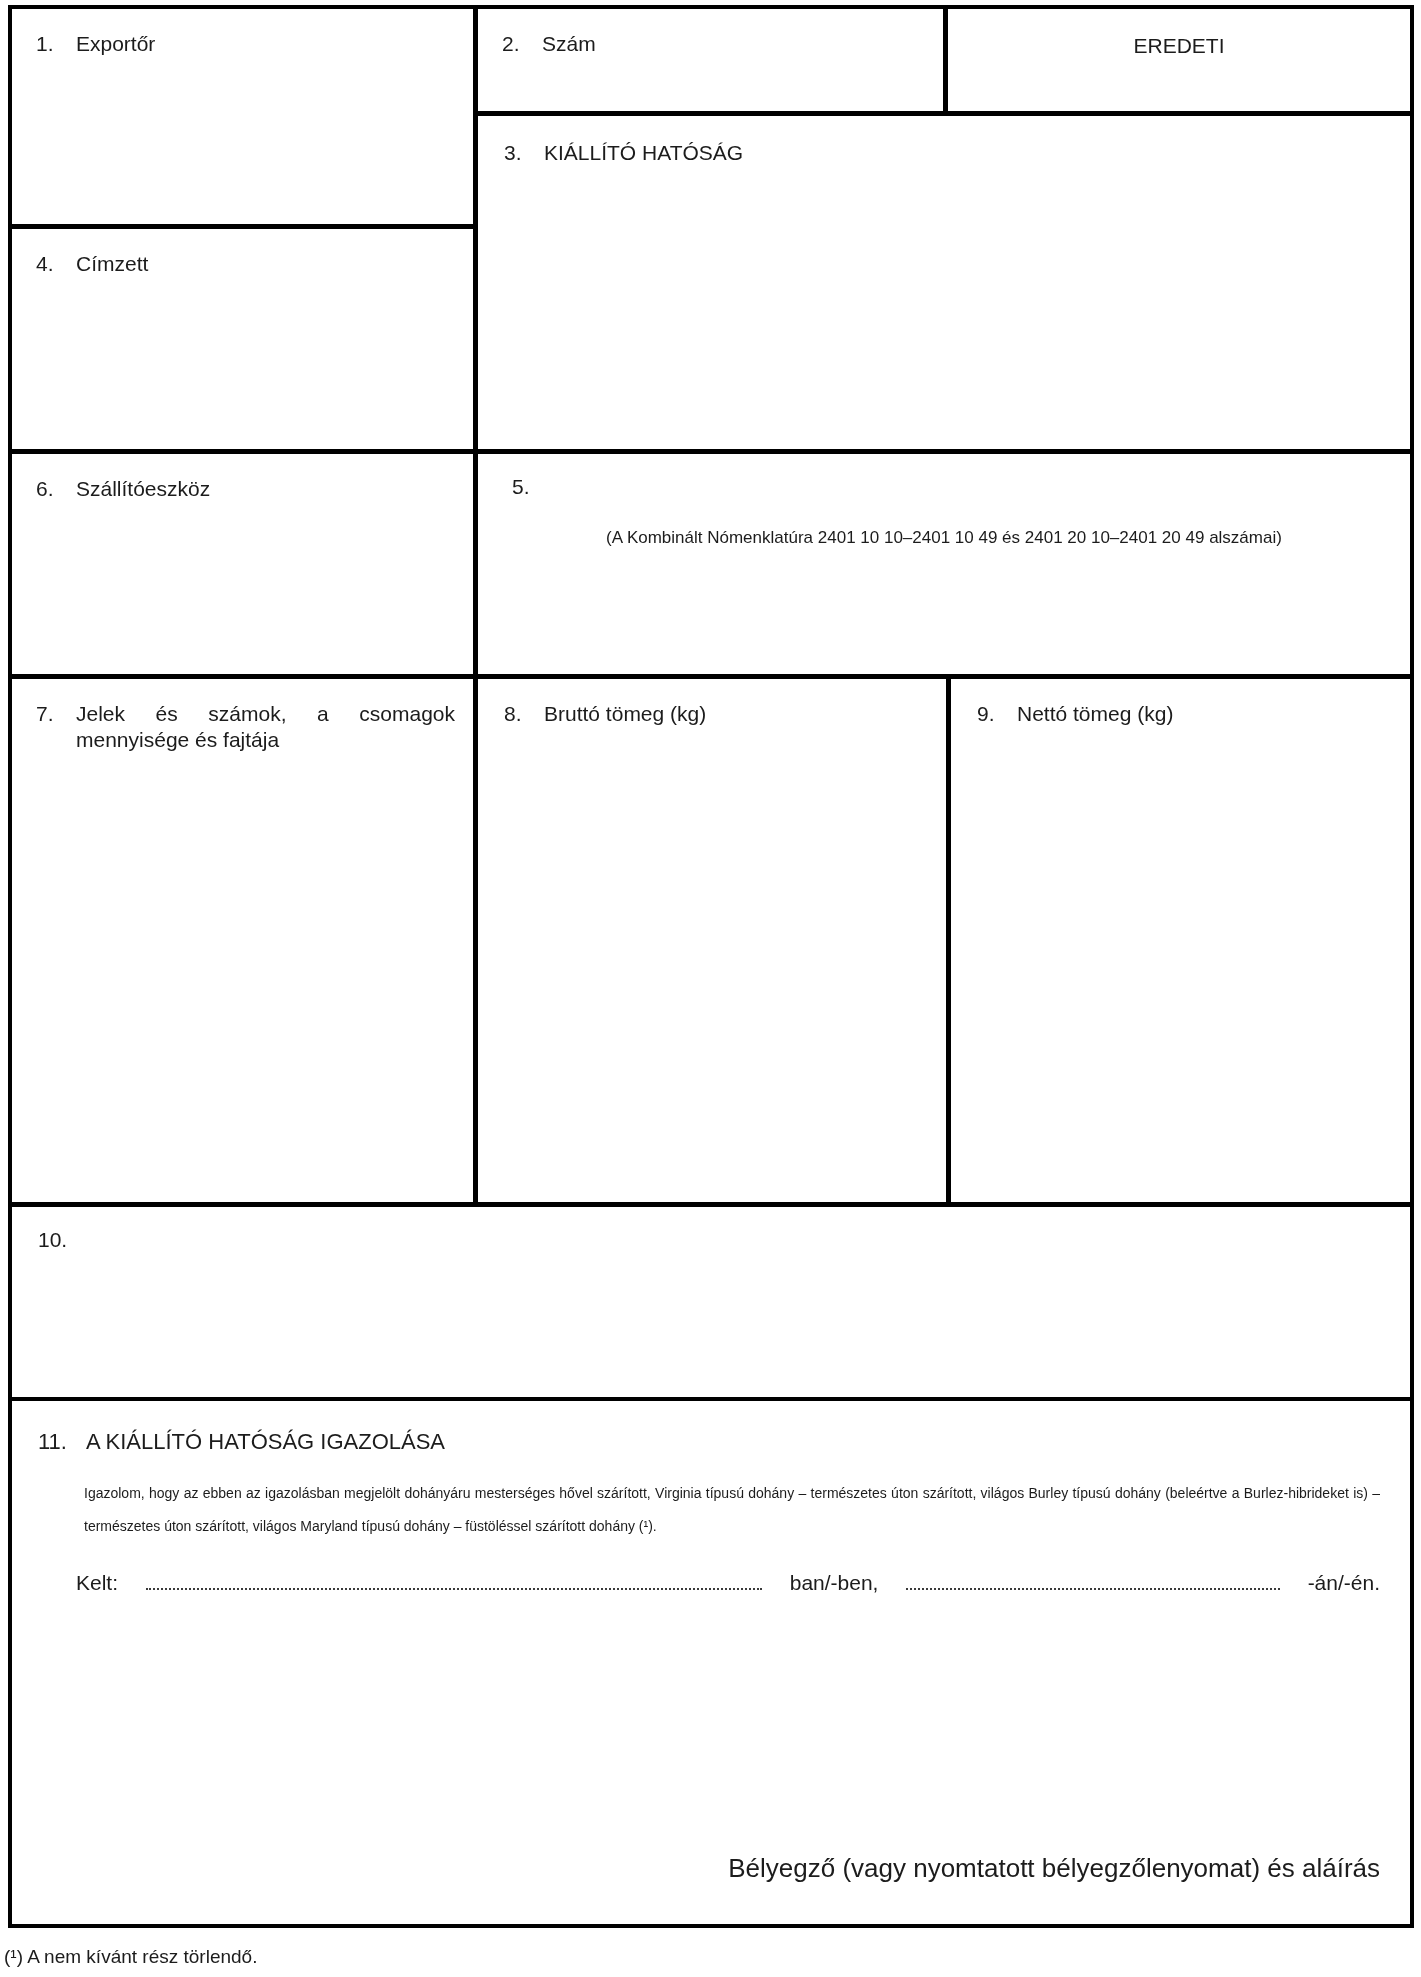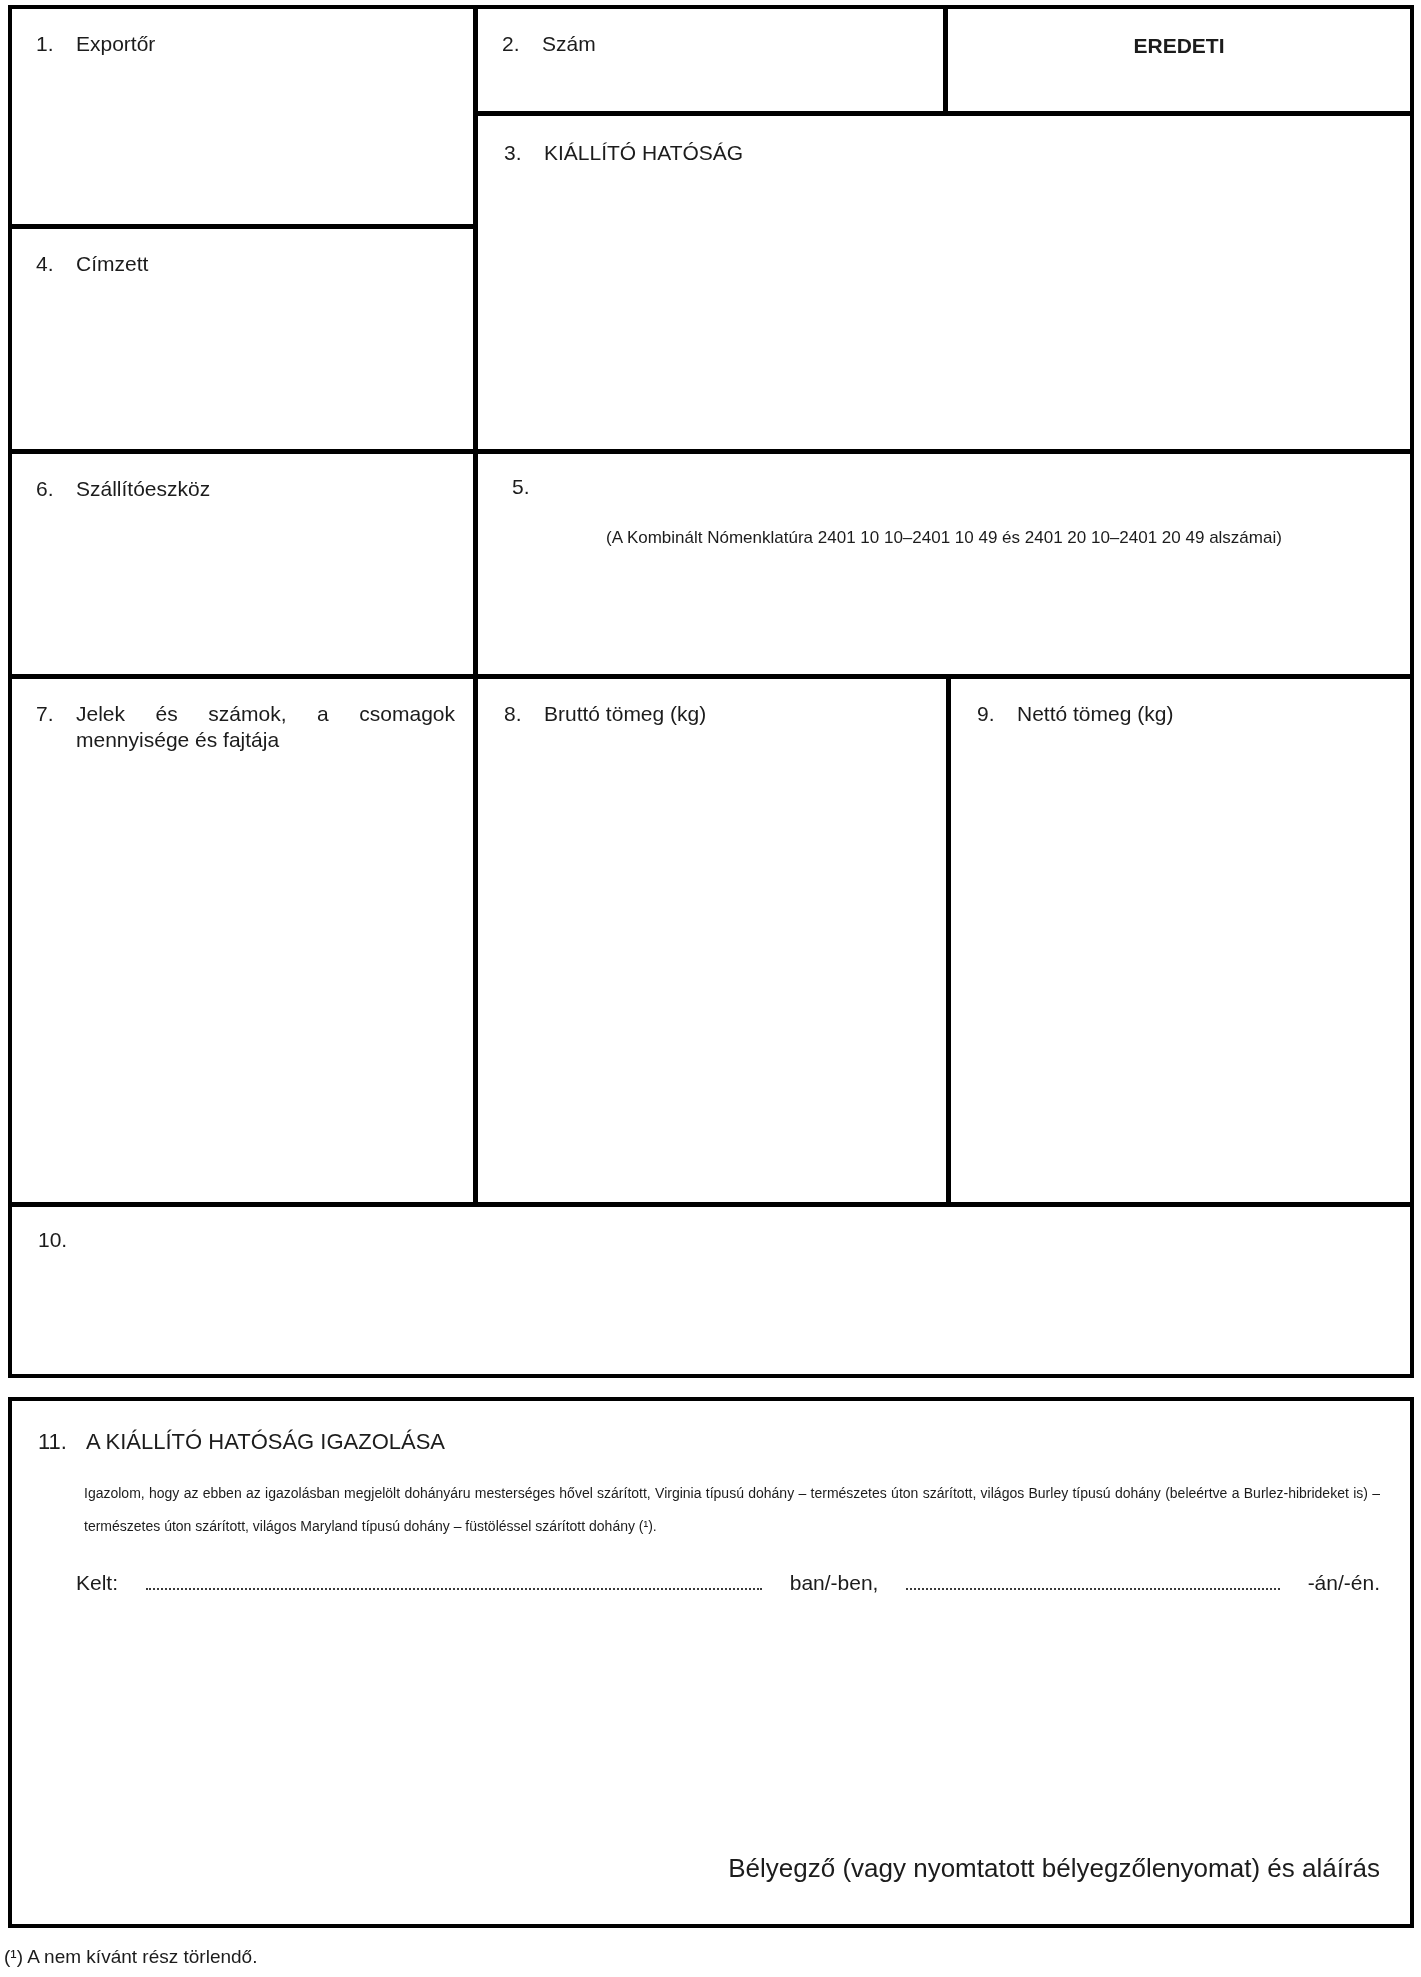--- a/index.html
+++ b/index.html
@@ -31,21 +31,21 @@
   .box1 { left: 8px;   top: 5px;    width: 469px;  height: 223px; }
   .box2 { left: 474px; top: 5px;    width: 473px;  height: 110px; }
   .boxO { left: 944px; top: 5px;    width: 470px;  height: 110px; text-align: center; }
   .box3 { left: 474px; top: 112px;  width: 940px;  height: 341px; }
   .box4 { left: 8px;   top: 225px;  width: 469px;  height: 228px; }
   .box6 { left: 8px;   top: 450px;  width: 469px;  height: 228px; }
   .box5 { left: 474px; top: 450px;  width: 940px;  height: 228px; }
   .box7 { left: 8px;   top: 675px;  width: 469px;  height: 531px; }
   .box8 { left: 474px; top: 675px;  width: 476px;  height: 531px; }
   .box9 { left: 947px; top: 675px;  width: 467px;  height: 531px; }
-  .box10 { left: 8px;  top: 1203px; width: 1406px; height: 175px; }
+  .box10 { left: 8px;  top: 1203px; width: 1406px; height: 198px; }
   .box11 { left: 8px;  top: 1397px; width: 1406px; height: 531px; }
 
   .pad-std  { padding: 22px 20px 0 24px; }
   .pad-3    { padding: 24px 20px 0 26px; }
   .pad-89   { padding: 22px 20px 0 26px; }
   .pad-7    { padding: 22px 18px 0 24px; }
   .pad-10   { padding: 20px 24px 0 26px; }
   .pad-11   { padding: 28px 30px 0 26px; justify-content: space-between; }
   .pad-orig { padding: 24px 10px 0 10px; }
   .pad-5num { padding: 20px 0 0 34px; }
@@ -111,21 +111,21 @@
 </div>
 
 <div class="cell box2">
   <div class="cell-head pad-std">
     <span class="num">2.</span>
     <span class="lbl">Szám</span>
   </div>
 </div>
 
 <div class="cell boxO">
-  <div class="cell-head pad-orig" style="display:block;font-weight:bold;">
+  <div class="cell-head pad-orig" style="display:block;">
     <span>EREDETI</span>
   </div>
 </div>
 
 <div class="cell box3">
   <div class="cell-head pad-3">
     <span class="num">3.</span>
     <span class="lbl">KIÁLLÍTÓ HATÓSÁG</span>
   </div>
 </div>

